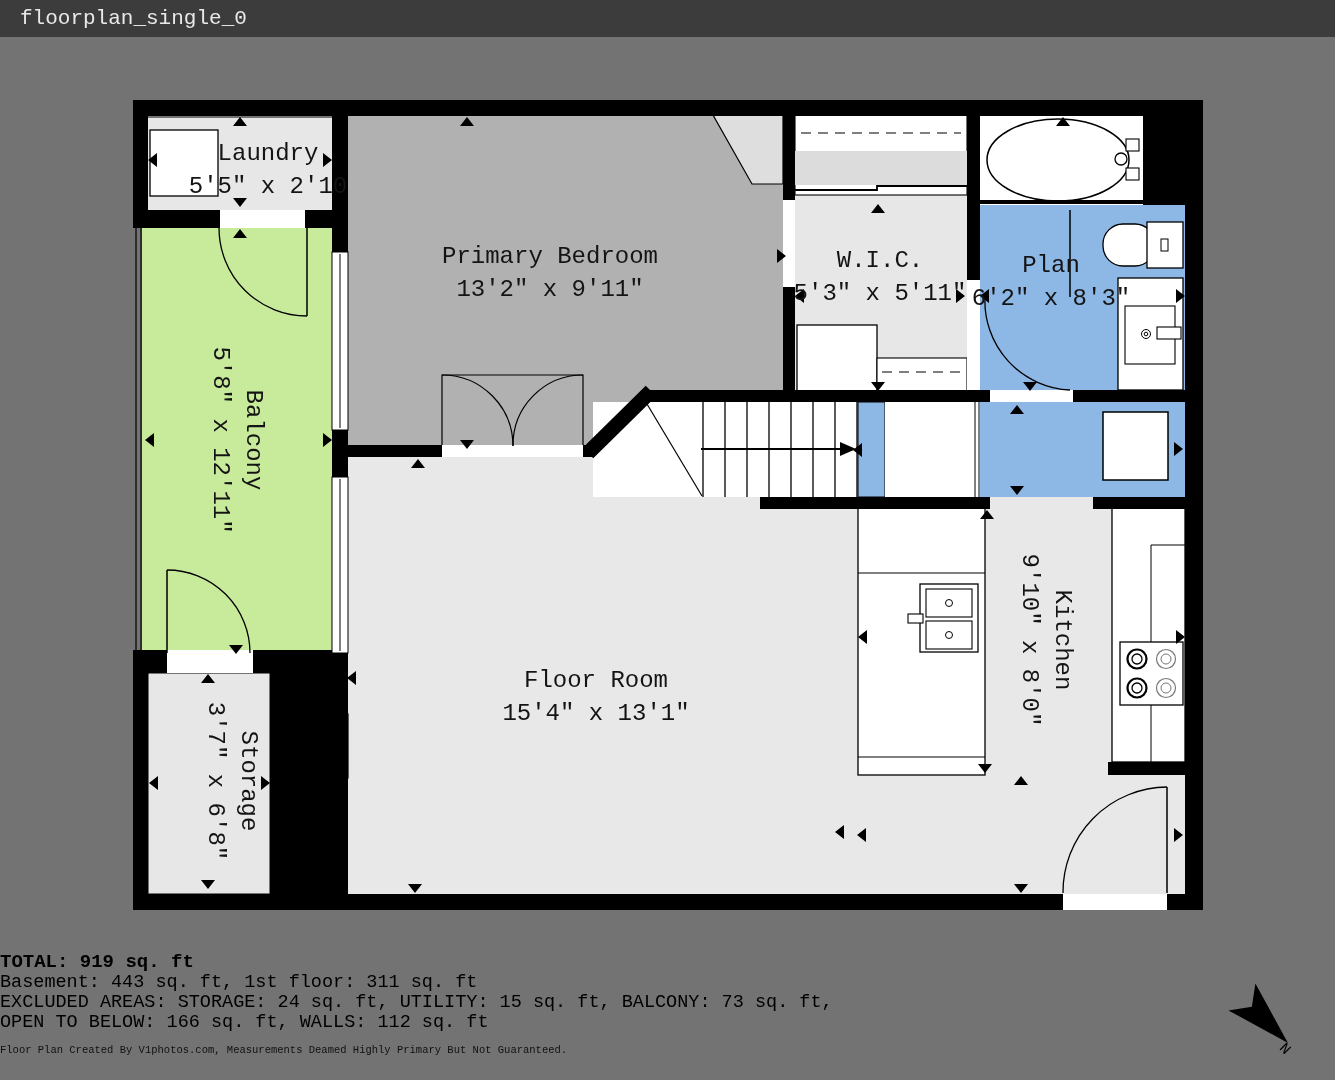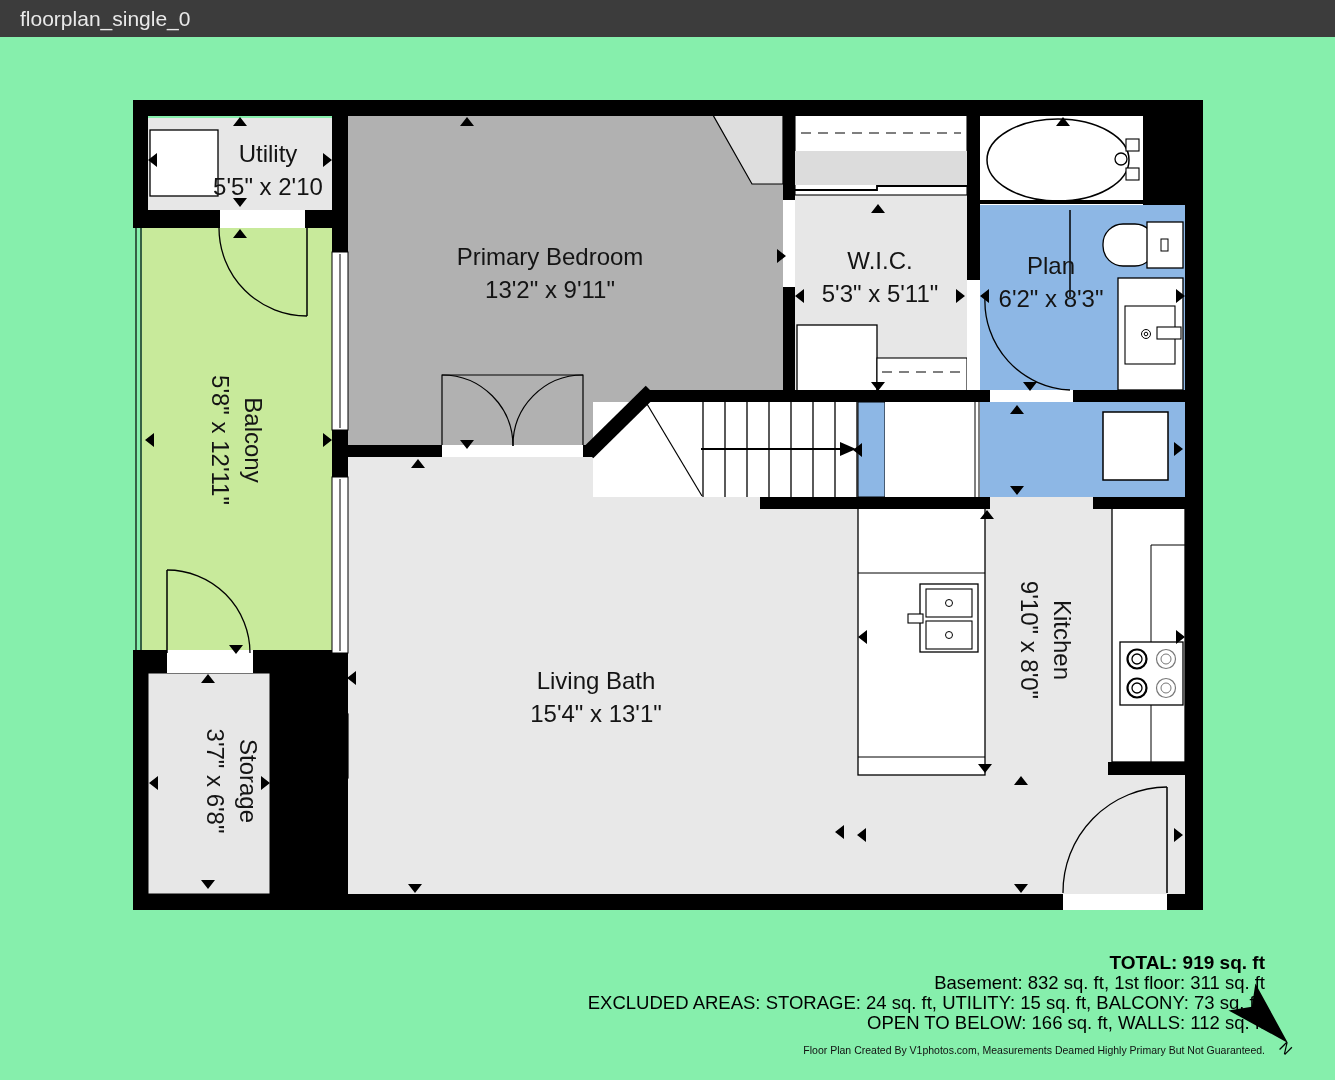--- a/index.html
+++ b/index.html
@@ -1,24 +1,24 @@
 <!DOCTYPE html>
 <html><head>
 <meta charset="utf-8">
 <style>
   html,body{margin:0;padding:0;background:#fff;}
-  #app{position:relative;width:1335px;height:1080px;background:#86efac;overflow:hidden;
-       font-family:Liberation Sans, sans-serif;}
+  #app{position:relative;width:1335px;height:1080px;background:#737373;overflow:hidden;
+       font-family:Liberation Mono, monospace;}
   .titlebar{position:absolute;left:0;top:0;width:1335px;height:37px;background:#3c3c3c;}
   .titlebar .title{position:absolute;left:20px;top:0;line-height:37px;font-size:21px;color:#e9e9e9;}
   #plan-svg{position:absolute;left:0;top:0;}
   .room-label{position:absolute;transform:translate(-50%,-50%);text-align:center;
       color:#141414;font-size:24px;line-height:33px;white-space:nowrap;}
   .room-label.vert{transform:translate(-50%,-50%) rotate(90deg);}
-  .summary{position:absolute;left:0;top:952px;width:1225px;text-align:right;color:#000;margin-left:40px;}
+  .summary{position:absolute;left:0;top:952px;width:1225px;text-align:left;color:#000;}
   .s-total{font-size:19px;font-weight:bold;line-height:21px;}
   .s-line{font-size:18.5px;line-height:20px;}
   .s-credit{font-size:10.5px;line-height:12px;margin-top:11px;color:#111;}
 </style>
 </head>
 <body>
 
 <div id="app">
 
   <div class="titlebar">
@@ -227,53 +227,53 @@
 
     <g>
       <g transform="translate(1266,1021) rotate(45)">
         <polygon points="-34,-19 31,0 -34,19 -20,0" fill="#000"></polygon>
       </g>
       <text transform="translate(1282,1052) rotate(45)" text-anchor="middle" font-size="15" fill="#000">N</text>
     </g>
   </svg>
 
   <div class="room-label" style="left:268px;top:170px">
-    <div>Utility</div>
+    <div>Laundry</div>
     <div>5'5" x 2'10</div>
   </div>
   <div class="room-label" style="left:550px;top:273px">
     <div>Primary Bedroom</div>
     <div>13'2" x 9'11"</div>
   </div>
   <div class="room-label" style="left:880px;top:277px">
     <div>W.I.C.</div>
     <div>5'3" x 5'11"</div>
   </div>
   <div class="room-label" style="left:1051px;top:282px">
     <div>Plan</div>
     <div>6'2" x 8'3"</div>
   </div>
   <div class="room-label vert" style="left:237px;top:440px">
     <div>Balcony</div>
     <div>5'8" x 12'11"</div>
   </div>
   <div class="room-label" style="left:596px;top:697px">
-    <div>Living Bath</div>
+    <div>Floor Room</div>
     <div>15'4" x 13'1"</div>
   </div>
   <div class="room-label vert" style="left:1046px;top:640px">
     <div>Kitchen</div>
     <div>9'10" x 8'0"</div>
   </div>
   <div class="room-label vert" style="left:232px;top:781px">
     <div>Storage</div>
     <div>3'7" x 6'8"</div>
   </div>
 
   <div class="summary">
     <div class="s-total">TOTAL: 919 sq. ft</div>
-    <div class="s-line">Basement: 832 sq. ft, 1st floor: 311 sq. ft</div>
+    <div class="s-line">Basement: 443 sq. ft, 1st floor: 311 sq. ft</div>
     <div class="s-line">EXCLUDED AREAS: STORAGE: 24 sq. ft, UTILITY: 15 sq. ft, BALCONY: 73 sq. ft,</div>
     <div class="s-line">OPEN TO BELOW: 166 sq. ft, WALLS: 112 sq. ft</div>
     <div class="s-credit">Floor Plan Created By V1photos.com, Measurements Deamed Highly Primary But Not Guaranteed.</div>
   </div>
 
 </div>
 
 </body></html>

